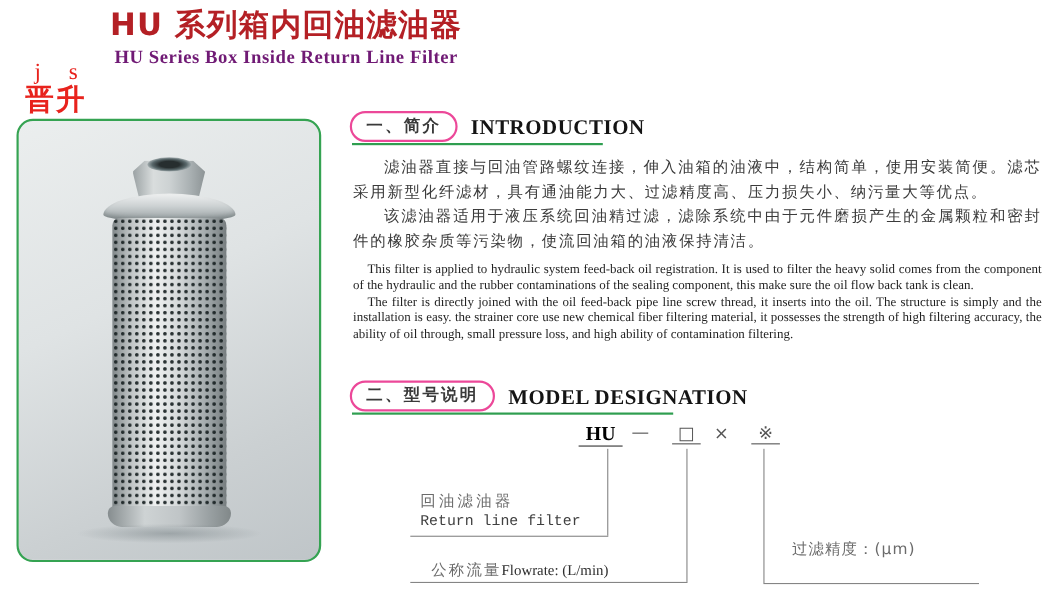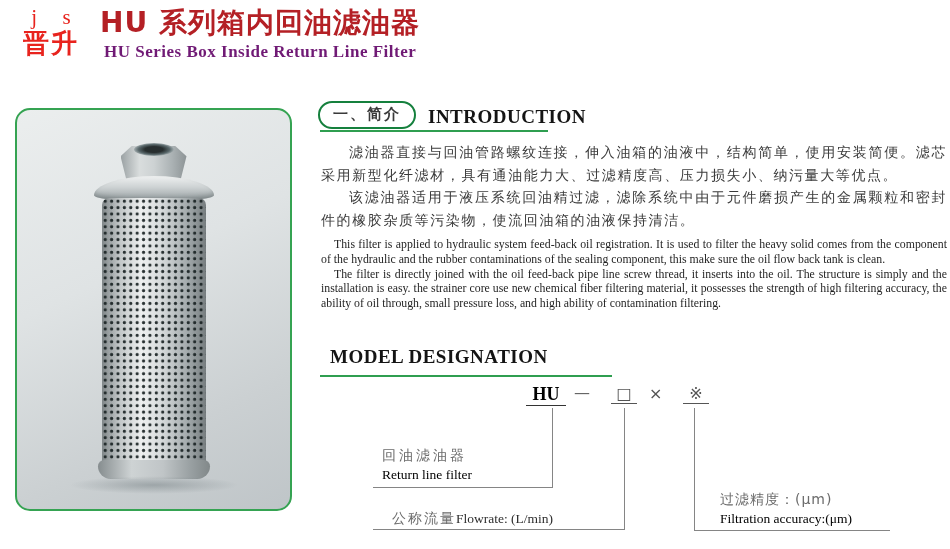--- a/index.html
+++ b/index.html
@@ -1,21 +1,21 @@
 <!DOCTYPE html>
 <html><head>
 <meta charset="utf-8">
 <style>
   html,body{margin:0;padding:0;background:#ffffff;}
   body{font-family:"DejaVu Sans","Liberation Sans",sans-serif;}
   .page{position:relative;width:950px;height:549px;background:#fff;overflow:hidden;}
 
   
   .logo{position:absolute;left:16px;top:6px;width:70px;text-align:center;color:#e8231d;line-height:1.1;}
-  .logo-top{font-size:21px;letter-spacing:10px;padding-left:10px;font-family:"Liberation Serif",serif;}
+  .logo-top{font-size:21px;letter-spacing:10px;padding-left:10px;font-family:"Liberation Serif",serif;margin-top:48px;}
   .logo-bottom{font-size:26px;font-weight:bold;letter-spacing:2px;}
   .page-title{position:absolute;left:100px;top:4px;font-size:28px;font-weight:bold;color:#b42025;letter-spacing:1px;}
   .page-subtitle{position:absolute;left:104px;top:42px;font-size:17px;font-weight:bold;color:#701a75;font-family:"Liberation Serif",serif;letter-spacing:.5px;}
 
   
   .photo{position:absolute;left:15px;top:108px;width:273px;height:399px;border:2px solid #35a352;border-radius:15px;
          background:linear-gradient(155deg,#ebeeee 0%,#dfe3e4 40%,#cbd0d2 75%,#bfc5c8 100%);overflow:hidden;}
   .photo *{position:absolute;left:50%;transform:translateX(-50%);}
   .filter-nut{top:36px;width:66px;height:34px;
       clip-path:polygon(9% 100%,0 30%,17% 0,83% 0,100% 30%,91% 100%);
@@ -31,21 +31,21 @@
         radial-gradient(circle,rgba(24,33,34,.92) 1.2px,rgba(24,33,34,0) 2px),
         linear-gradient(90deg,#808789 0%,#bfc4c5 16%,#eef0f0 38%,#d5d9da 58%,#a3aaac 82%,#767d7f 100%);
       background-size:6.4px 6.4px,100% 100%;}
   .filter-bottom{top:350px;width:112px;height:19px;border-radius:8px 8px 16px 16px;
       background:linear-gradient(90deg,#868d8f 0%,#ced3d4 30%,#c0c5c7 58%,#9aa1a3 82%,#818889 100%);}
   .filter-shadow{top:366px;width:170px;height:18px;border-radius:50%;
       background:radial-gradient(ellipse at center,rgba(80,92,96,.35) 0%,rgba(80,92,96,0) 70%);}
 
   
   .sec-header{position:absolute;display:flex;align-items:flex-end;}
-  .pill{border:2px solid #15803d;border-radius:14px;background:#fff;color:#3a3a3a;
+  .pill{border:2px solid #ec4899;border-radius:14px;background:#fff;color:#3a3a3a;
         font-size:15px;font-weight:bold;letter-spacing:2px;padding:2px 13px 3px 13px;white-space:nowrap;}
   .sec-heading{font-family:"Liberation Serif",serif;font-weight:bold;font-size:19px;color:#141414;
         margin:0 0 1px 12px;letter-spacing:.5px;white-space:nowrap;}
   .green-line{position:absolute;height:2px;background:#2f9e50;}
 
   
   .zh-block{position:absolute;left:321px;top:141px;width:626px;}
   .zh-block p{margin:0;text-indent:2em;font-size:14px;line-height:22.5px;letter-spacing:1.6px;
         color:#3b3b3b;text-align:justify;}
   .en-block{position:absolute;left:321px;top:237px;width:626px;font-family:"Liberation Serif",serif;}
@@ -57,21 +57,21 @@
   .sym-hu{left:526px;top:384px;width:40px;font-family:"Liberation Serif",serif;
           font-weight:bold;font-size:18px;color:#000000;border-bottom:1px solid #333;}
   .sym-dash{left:574px;top:383px;color:#666;}
   .sym-box{left:611px;top:384px;width:26px;}
   .sym-x{left:649px;top:384px;}
   .sym-star{left:683px;top:384px;width:26px;}
   .lead{position:absolute;background:#858585;}
   .mlabel{position:absolute;white-space:nowrap;}
   .mlabel .zh{font-size:14px;letter-spacing:3px;color:#6b6b6b;display:block;}
   .mlabel .zh-inline{font-size:14px;letter-spacing:2px;color:#6b6b6b;}
-  .mlabel .en{font-family:Liberation Serif, serif;font-size:13.5px;color:#000000;display:block;margin-top:2px;}
+  .mlabel .en{font-family:Liberation Mono, monospace;font-size:13.5px;color:#404040;display:block;margin-top:2px;}
   .mlabel .en-inline{font-family:"Liberation Serif",serif;font-size:13.5px;color:#2e2e2e;}
 </style>
 </head>
 <body>
 
 <div class="page">
 
   <div class="logo">
     <div class="logo-top">j s</div>
     <div class="logo-bottom">晋升</div>
@@ -97,20 +97,21 @@
   <div class="zh-block">
     <p>滤油器直接与回油管路螺纹连接，伸入油箱的油液中，结构简单，使用安装简便。滤芯采用新型化纤滤材，具有通油能力大、过滤精度高、压力损失小、纳污量大等优点。</p>
     <p>该滤油器适用于液压系统回油精过滤，滤除系统中由于元件磨损产生的金属颗粒和密封件的橡胶杂质等污染物，使流回油箱的油液保持清洁。</p>
   </div>
   <div class="en-block">
     <p>This filter is applied to hydraulic system feed-back oil registration. It is used to filter the heavy solid comes from the component of the hydraulic and the rubber contaminations of the sealing component, this make sure the oil flow back tank is clean.</p>
     <p>The filter is directly joined with the oil feed-back pipe line screw thread, it inserts into the oil. The structure is simply and the installation is easy. the strainer core use new chemical fiber filtering material, it possesses the strength of high filtering accuracy, the ability of oil through, small pressure loss, and high ability of contamination filtering.</p>
   </div>
 
   <div class="sec-header" style="left:318px;top:346px;">
+    <span class="pill">二、型号说明</span>
     <span class="sec-heading">MODEL DESIGNATION</span>
   </div>
   <div class="green-line" style="left:320px;top:375px;width:292px;"></div>
 
   <span class="sym sym-hu u">HU</span>
   <span class="sym sym-dash">—</span>
   <span class="sym sym-box u">□</span>
   <span class="sym sym-x">×</span>
   <span class="sym sym-star u">※</span>
 
@@ -123,16 +124,15 @@
 
   <div class="mlabel" style="left:382px;top:447px;">
     <span class="zh">回油滤油器</span>
     <span class="en">Return line filter</span>
   </div>
   <div class="mlabel" style="left:392px;top:508px;">
     <span class="zh-inline">公称流量</span><span class="en-inline">Flowrate: (L/min)</span>
   </div>
   <div class="mlabel" style="left:720px;top:491px;">
     <span class="zh" style="letter-spacing:1px;">过滤精度：(μm)</span>
-    <span class="en">Filtration accuracy:(μm)</span>
   </div>
 
 </div>
 
 </body></html>

